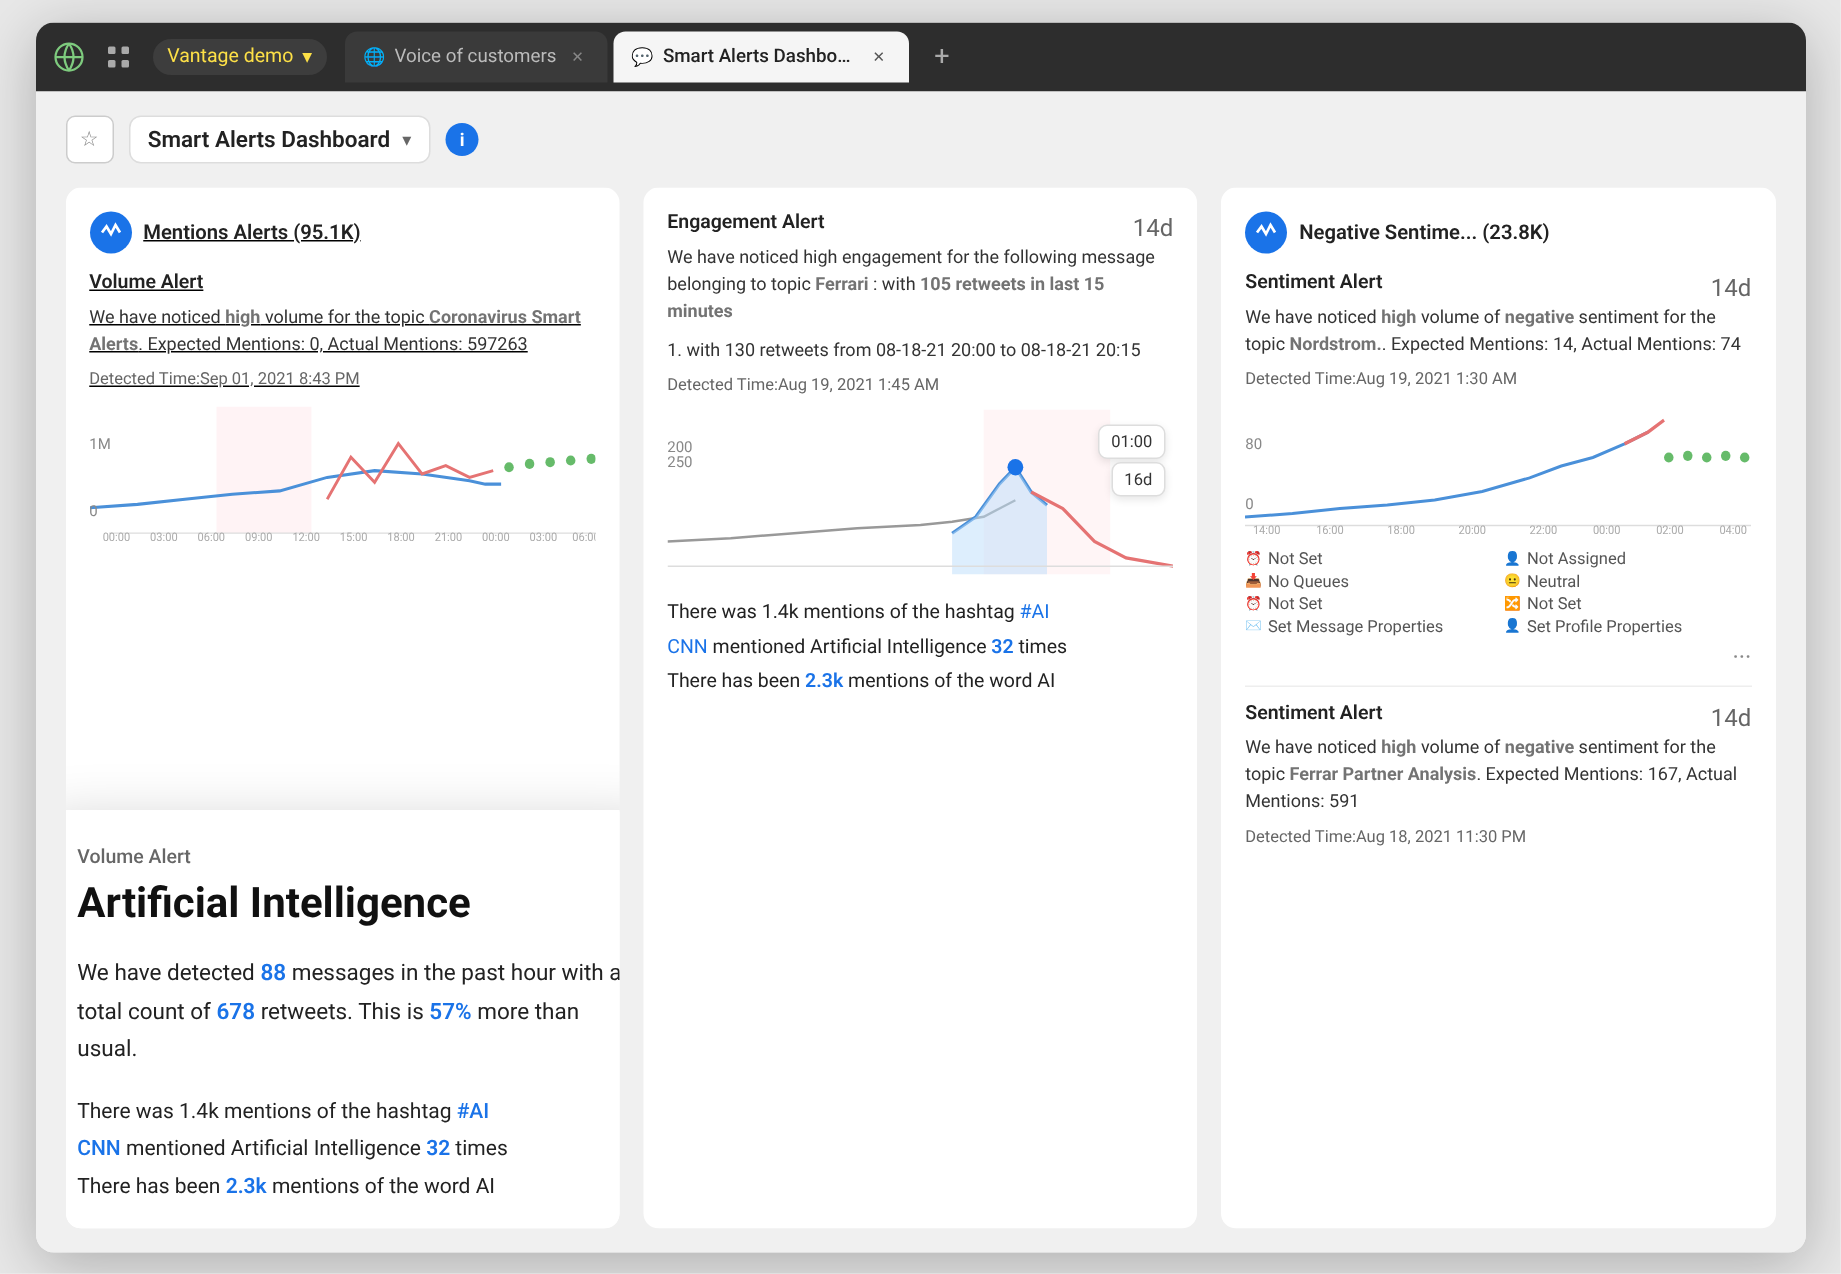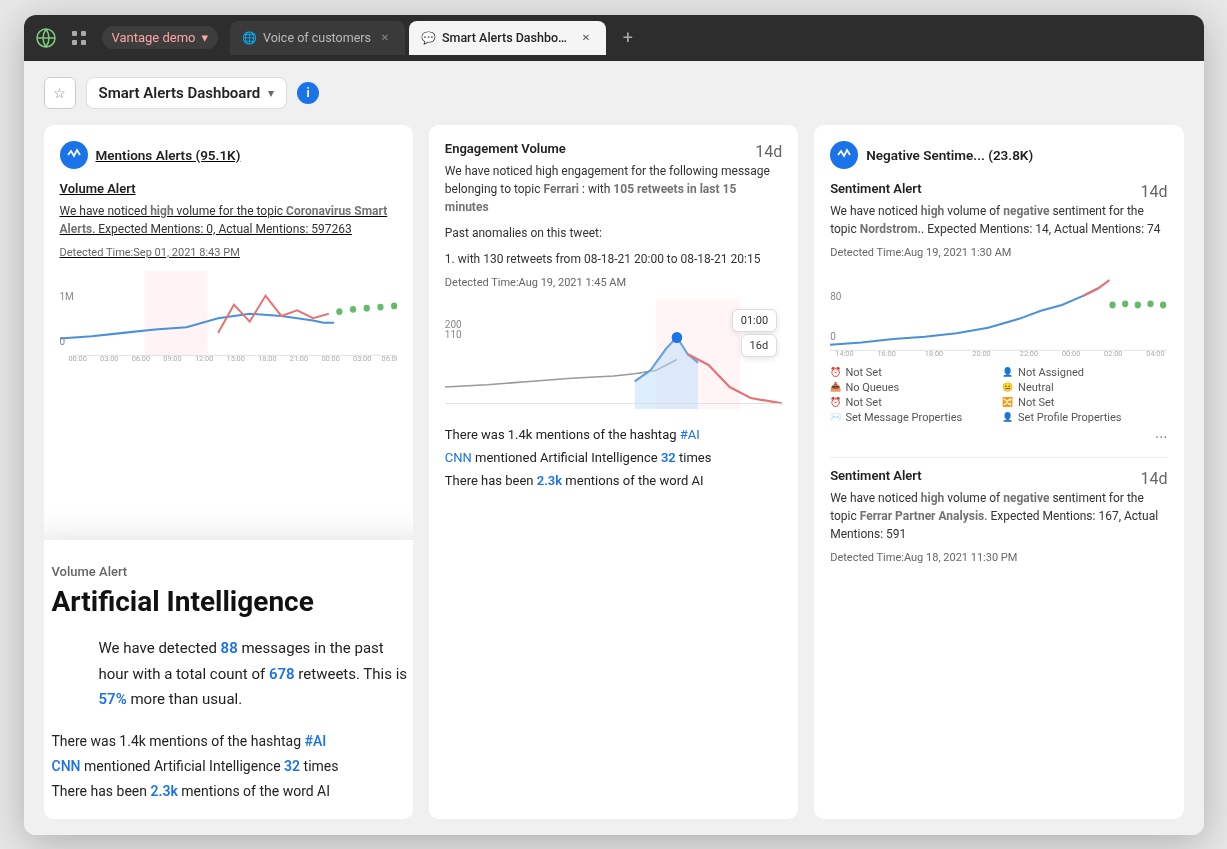--- a/index.html
+++ b/index.html
@@ -49,21 +49,21 @@
       justify-content: center;
       margin-right: 8px;
     }
     .app-name-btn {
       display: flex;
       align-items: center;
       gap: 6px;
       background: #3d3d3d;
       border-radius: 20px;
       padding: 4px 10px;
-      color: #fca5a5;
+      color: #fde047;
       font-size: 13px;
       cursor: pointer;
       margin-right: 8px;
     }
     .tab {
       display: flex;
       align-items: center;
       gap: 6px;
       height: 34px;
       padding: 0 12px;
@@ -292,21 +292,20 @@
     .popup-title {
       font-size: 28px;
       font-weight: 700;
       color: #111;
       margin-bottom: 18px;
     }
     .popup-body {
       font-size: 15px;
       color: #222;
       line-height: 1.7;
-      margin-left: 47px;
     }
     .popup-body .highlight-num { color: #1a73e8; font-weight: 600; }
     .popup-body .highlight-pct { color: #1a73e8; font-weight: 600; }
     .popup-extra {
       margin-top: 16px;
       font-size: 14px;
       color: #222;
       line-height: 1.8;
     }
     .popup-extra .blue { color: #1a73e8; font-weight: 500; }
@@ -445,33 +444,32 @@
           <div class="popup-extra">
             <div>There was 1.4k mentions of the hashtag <span class="blue">#AI</span></div>
             <div><span class="blue">CNN</span> mentioned Artificial Intelligence <span class="blue-num">32</span> times</div>
             <div>There has been <span class="blue-num">2.3k</span> mentions of the word AI</div>
           </div>
         </div>
       </div>
 
       <div class="card" style="position:relative;">
         <div style="display:flex; justify-content:space-between; align-items:center;">
-          <div class="alert-type">Engagement Volume</div>
+          <div class="alert-type">Engagement Alert</div>
           <span class="alert-badge">14d</span>
         </div>
         <div class="alert-text">
           We have noticed high engagement for the following message belonging to topic <b>Ferrari</b> : with <b>105 retweets in last 15 minutes</b>
         </div>
-        <div class="alert-text">Past anomalies on this tweet:</div>
         <div class="alert-text">1.  with 130 retweets from 08-18-21 20:00 to 08-18-21 20:15</div>
         <div class="detected-time">Detected Time:Aug 19, 2021 1:45 AM</div>
 
         <div class="chart-area" style="height:110px; margin-top:4px; position:relative;">
           <span class="chart-label top">200</span>
-          <span class="chart-label" style="top:30px; left:0; font-size:10px; color:#888;">110</span>
+          <span class="chart-label" style="top:30px; left:0; font-size:10px; color:#888;">250</span>
           <svg class="chart-svg" viewBox="0 0 320 100" preserveAspectRatio="none">
             <rect x="200" y="0" width="80" height="100" fill="#ffebee" opacity="0.5"></rect>
 
             <polyline points="0,80 40,78 80,75 120,72 160,70 180,68 200,65 210,60 220,55" stroke="#999" stroke-width="1.5" fill="none"></polyline>
 
             <polyline points="180,75 195,65 210,45 220,35 230,50 240,58" stroke="#4a90d9" stroke-width="2" fill="none"></polyline>
             <polygon points="180,100 180,75 195,65 210,45 220,35 230,50 240,58 240,100" fill="#bbdefb" opacity="0.5"></polygon>
 
             <circle cx="220" cy="35" r="5" fill="#1a73e8"></circle>
 

